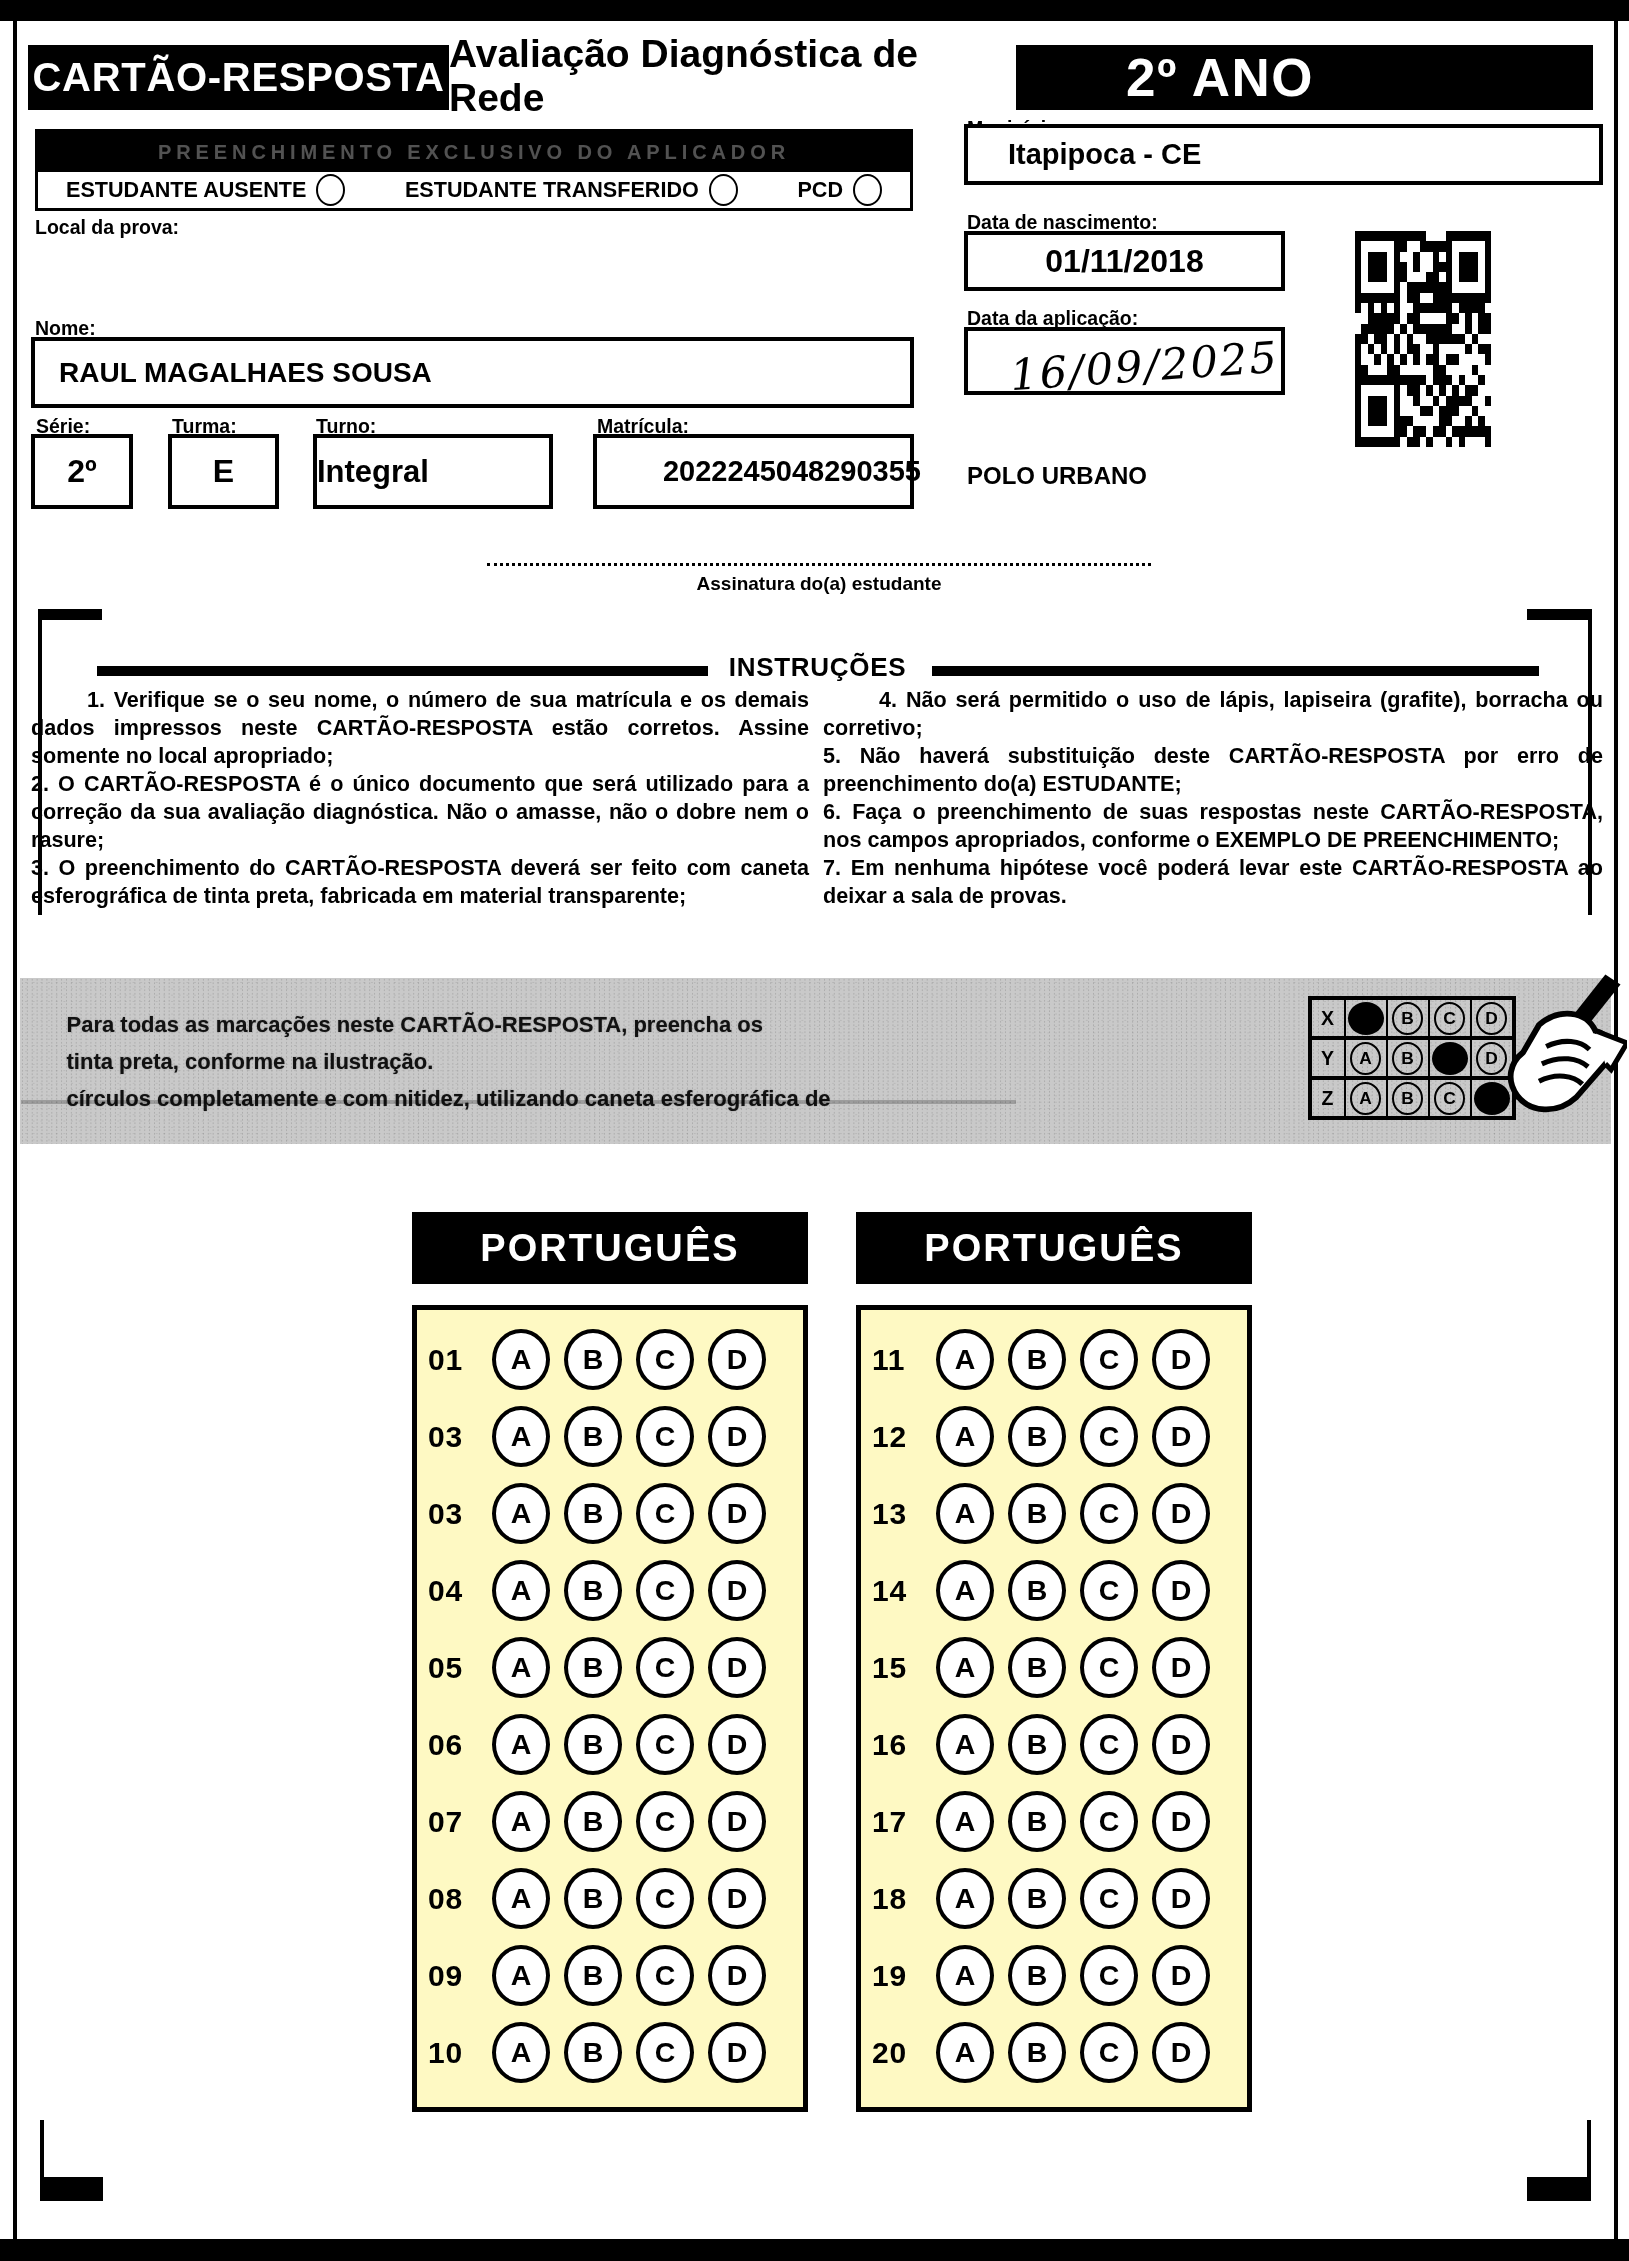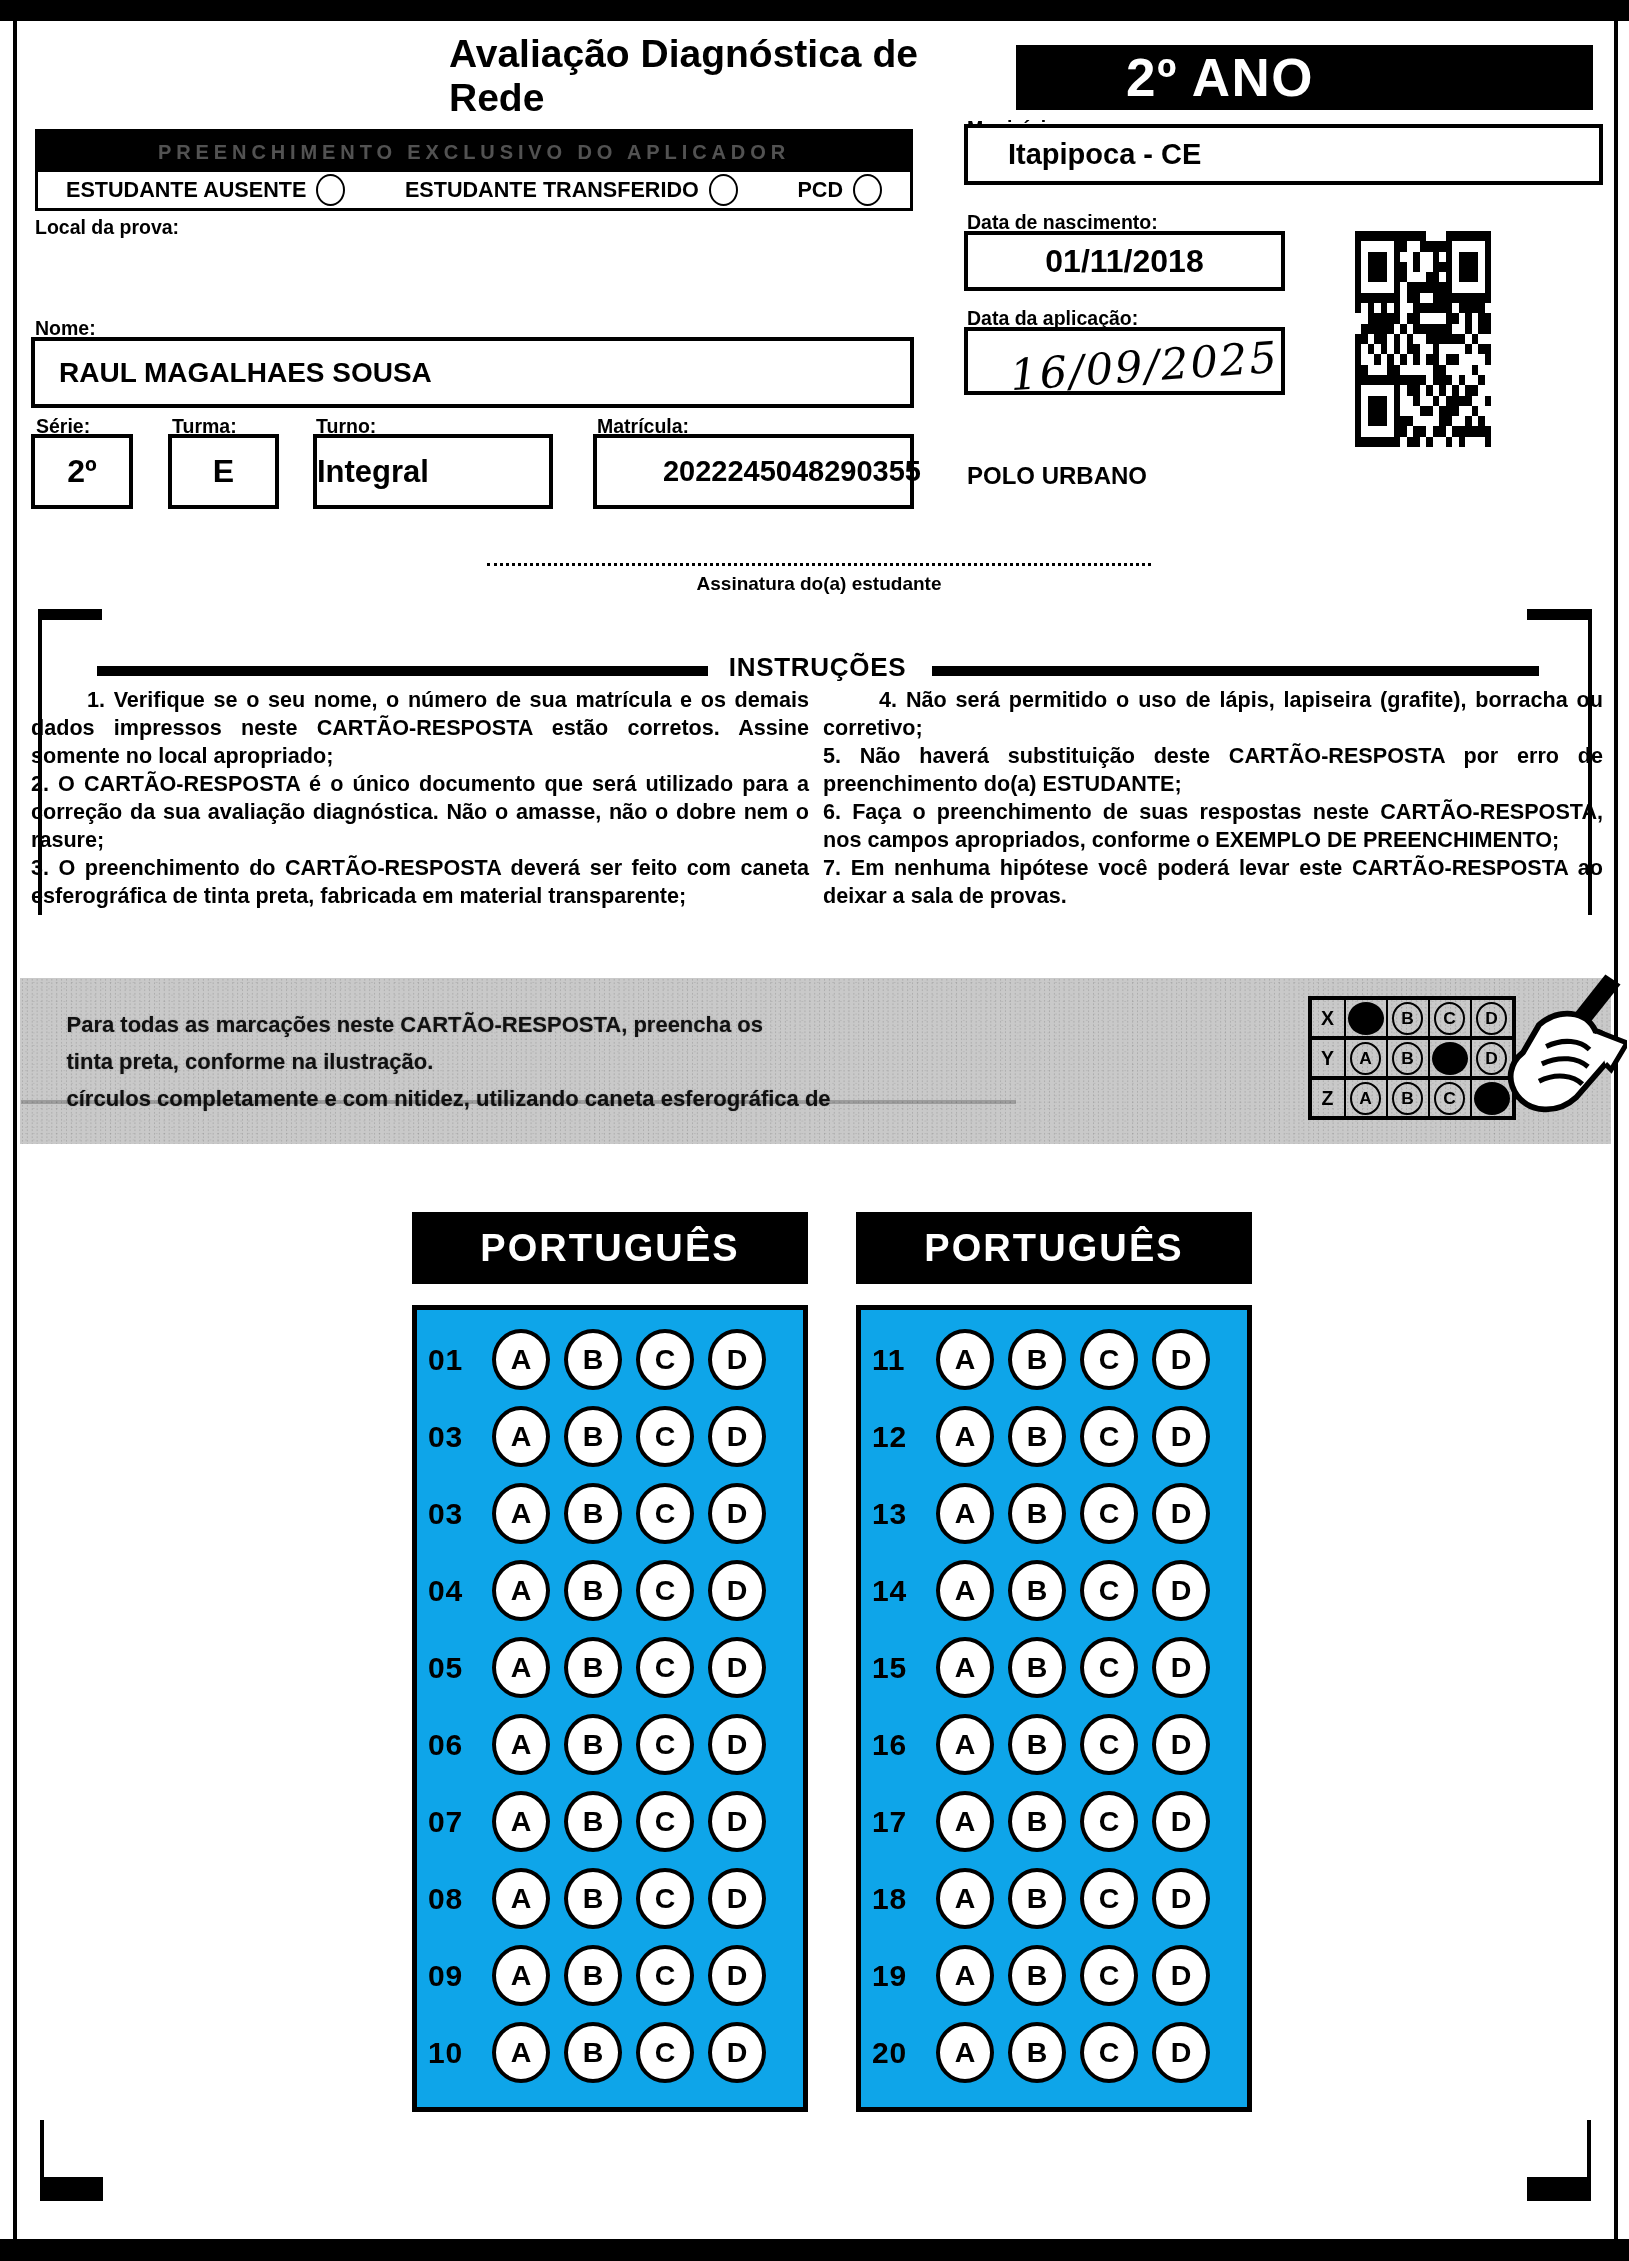--- a/index.html
+++ b/index.html
@@ -65,38 +65,41 @@
   .ex-cell{width:40px;height:36px;display:flex;align-items:center;justify-content:center;border-left:2.8px solid #000;}
   .ex-cell.ex-label{width:32px;border-left:none;font-weight:bold;font-size:19.5px;}
   .ex-bubble{width:31px;height:33px;border:2.8px solid #000;border-radius:50%;box-sizing:border-box;
              display:flex;align-items:center;justify-content:center;font-weight:bold;font-size:17.4px;background:transparent;}
   .ex-filled{width:36px;height:33px;background:#000;border-radius:50%;}
   .hand{position:absolute;left:1405px;top:-4.2px;width:202px;height:156px;}
 
   
   .subj-head{position:absolute;width:396px;height:72px;background:#000;color:#fff;display:flex;align-items:center;justify-content:center;
              font-weight:bold;font-size:38px;letter-spacing:2.1px;}
-  .ans-box{position:absolute;width:396px;height:807px;border:5.6px solid #000;box-sizing:border-box;background:#0ea5e9;
+  .ans-box{position:absolute;width:396px;height:807px;border:5.6px solid #000;box-sizing:border-box;background:#fef9c3;
            padding-top:11px;padding-left:11px;}
   .q-row{display:flex;align-items:center;height:77px;gap:14px;}
   .q-num{width:50px;font-weight:bold;font-size:30px;letter-spacing:0.7px;}
   .bubble{width:58px;height:61px;border:4.9px solid #000;border-radius:50%;box-sizing:border-box;background:#fff;
           display:flex;align-items:center;justify-content:center;flex:0 0 auto;}
   .bubble-letter{font-weight:bold;font-size:28.5px;}
 </style>
 </head>
 <body>
 
 <div class="page">
 
   <div class="bar" style="left:0;top:0;width:1630px;height:21px;"></div>
   <div class="bar" style="left:0;top:2239px;width:1630px;height:22px;"></div>
   <div class="bar" style="left:12.5px;top:21px;width:4.2px;height:2218px;"></div>
   <div class="bar" style="left:1614px;top:21px;width:4.2px;height:2218px;"></div>
 
+  <div class="hdr-black" style="left:28px;top:45px;width:421px;height:65px;">
+    <span class="t-card">CARTÃO-RESPOSTA</span>
+  </div>
   <div class="hdr-white" style="left:449px;top:39px;width:567px;height:74px;">
     <span class="t-assess">Avaliação Diagnóstica de Rede</span>
   </div>
   <div class="hdr-black" style="left:1016px;top:45px;width:577px;height:65px;">
     <span class="t-grade">2º ANO</span>
   </div>
 
   <div class="app-box">
     <div class="app-head">
       <span class="app-title">PREENCHIMENTO EXCLUSIVO DO APLICADOR</span>

